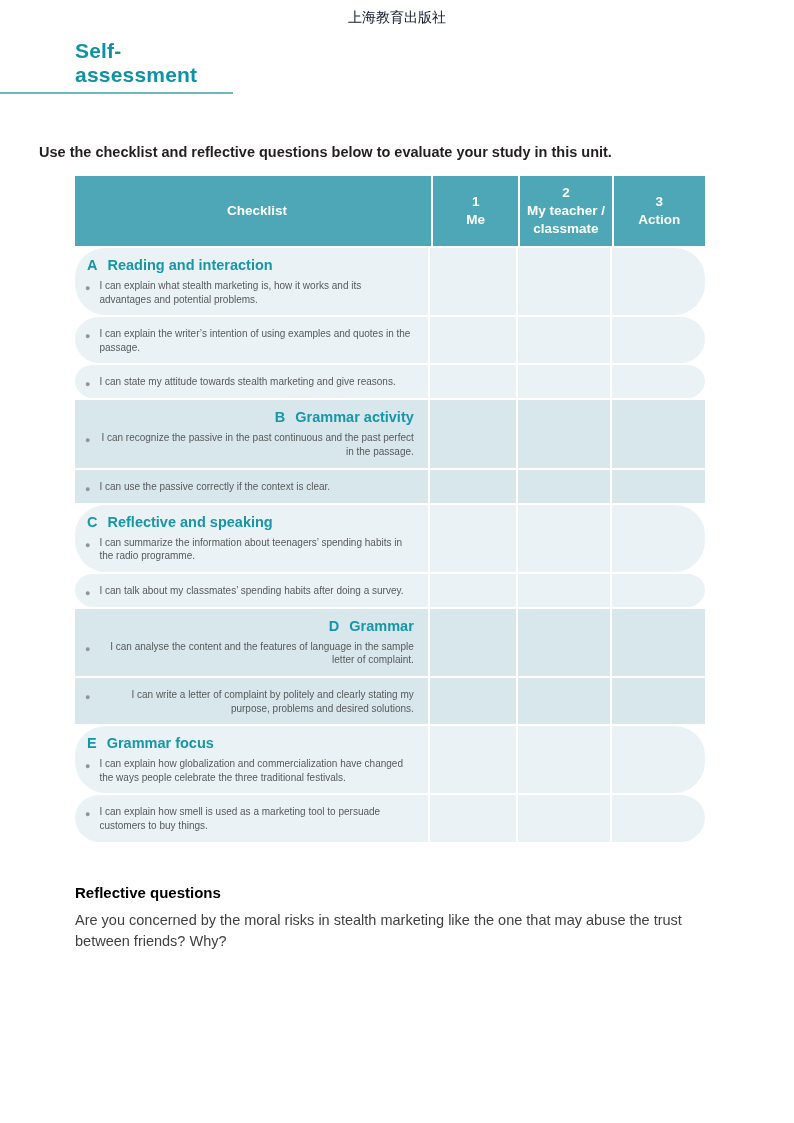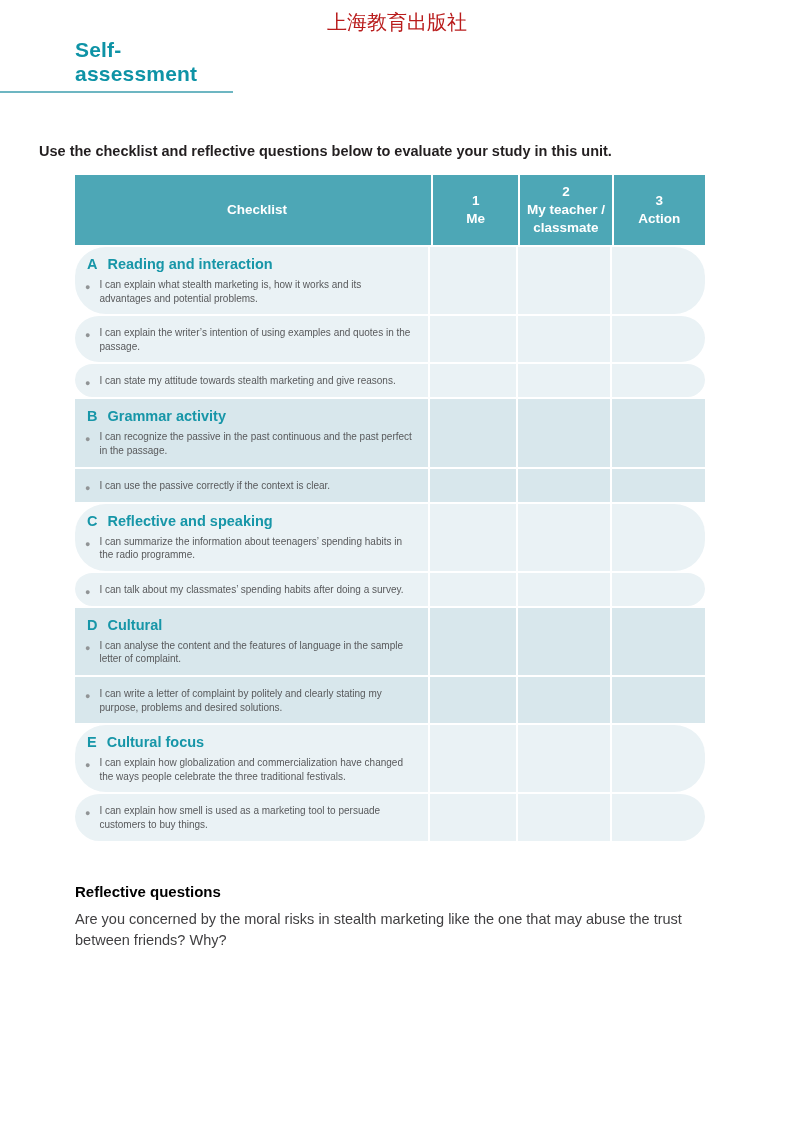--- a/index.html
+++ b/index.html
@@ -2,25 +2,25 @@
 <html><head>
 <meta charset="utf-8">
 <style>
   * { margin:0; padding:0; box-sizing:border-box; }
   body { background:#ffffff; }
   .page {
     position:relative; width:794px; height:1123px; background:#ffffff;
     font-family:"Liberation Sans", sans-serif; overflow:hidden;
   }
   .publisher {
-    padding-top:9px; text-align:center; font-size:20px; color:#b91c1c;
+    padding-top:9px; text-align:center; font-size:14px; color:#0f172a;
     font-family:"Liberation Serif", serif;
   }
   .title-wrap {
-    margin-top:2px; width:233px; border-bottom:2px solid #6db6c2; padding:0 0 5px 75px;
+    margin-top:12px; width:233px; border-bottom:2px solid #6db6c2; padding:0 0 5px 75px;
   }
   .page-title {
     color:#0e93a6; font-size:21px; font-weight:bold; letter-spacing:0.2px;
   }
   .instruction {
     margin:50px 75px 0 39px; font-size:14.5px; font-weight:bold; color:#231f20;
   }
   .assess-table { width:630px; margin:16px 0 0 75px; }
   .thead { display:flex; background:#4da7b6; min-height:70px; }
   .th {
@@ -28,21 +28,21 @@
     color:#ffffff; font-weight:bold; font-size:13.5px; line-height:1.32;
     text-align:center; padding:6px 4px;
   }
   .th + .th { border-left:2px solid #ffffff; }
   .col-checklist { width:56%;margin-left:8px; }
   .col-me { width:14%; }
   .col-teacher { width:15%; }
   .col-action { width:15%; }
   .trow { display:flex; border-top:2px solid #ffffff; }
   .trow.light { background:#eaf2f5;border-radius:31px; }
-  .trow.dark  { background:#d8e7ec; }
+  .trow.dark  { background:#d8e7ec;text-align:right; }
   .checklist-cell { width:56%; padding:7px 14px 9px 10px; }
   .score-cell { width:14%; border-left:2px solid #ffffff; }
   .score-cell.wide { width:15%; }
   .sec-head { color:#1796a8; font-weight:bold; font-size:14.5px; padding:2px 0 3px 2px; }
   .sec-letter { margin-right:10px; }
   .item { display:flex; gap:9px; padding-top:3px; }
   .bullet { color:#919496; font-size:9px; line-height:1; margin-top:5px; flex:0 0 auto; }
   .item-text { font-size:10px; color:#58595b; line-height:1.36; }
   .reflective { margin:42px 75px 0 75px; }
   .reflective-heading { font-size:15px; font-weight:bold; color:#000000; }
@@ -172,21 +172,21 @@
         </div>
       </div>
       <div class="score-cell"></div>
       <div class="score-cell wide"></div>
       <div class="score-cell wide"></div>
     </div>
 
     <div class="trow dark">
       <div class="checklist-cell">
         <div class="sec-head">
-          <span class="sec-letter">D</span><span>Cultural</span>
+          <span class="sec-letter">D</span><span>Grammar</span>
         </div>
         <div class="item">
           <span class="bullet">●</span>
           <span class="item-text">I can analyse the content and the features of language in the sample letter of complaint.</span>
         </div>
       </div>
       <div class="score-cell"></div>
       <div class="score-cell wide"></div>
       <div class="score-cell wide"></div>
     </div>
@@ -199,21 +199,21 @@
         </div>
       </div>
       <div class="score-cell"></div>
       <div class="score-cell wide"></div>
       <div class="score-cell wide"></div>
     </div>
 
     <div class="trow light">
       <div class="checklist-cell">
         <div class="sec-head">
-          <span class="sec-letter">E</span><span>Cultural focus</span>
+          <span class="sec-letter">E</span><span>Grammar focus</span>
         </div>
         <div class="item">
           <span class="bullet">●</span>
           <span class="item-text">I can explain how globalization and commercialization have changed the ways people celebrate the three traditional festivals.</span>
         </div>
       </div>
       <div class="score-cell"></div>
       <div class="score-cell wide"></div>
       <div class="score-cell wide"></div>
     </div>

